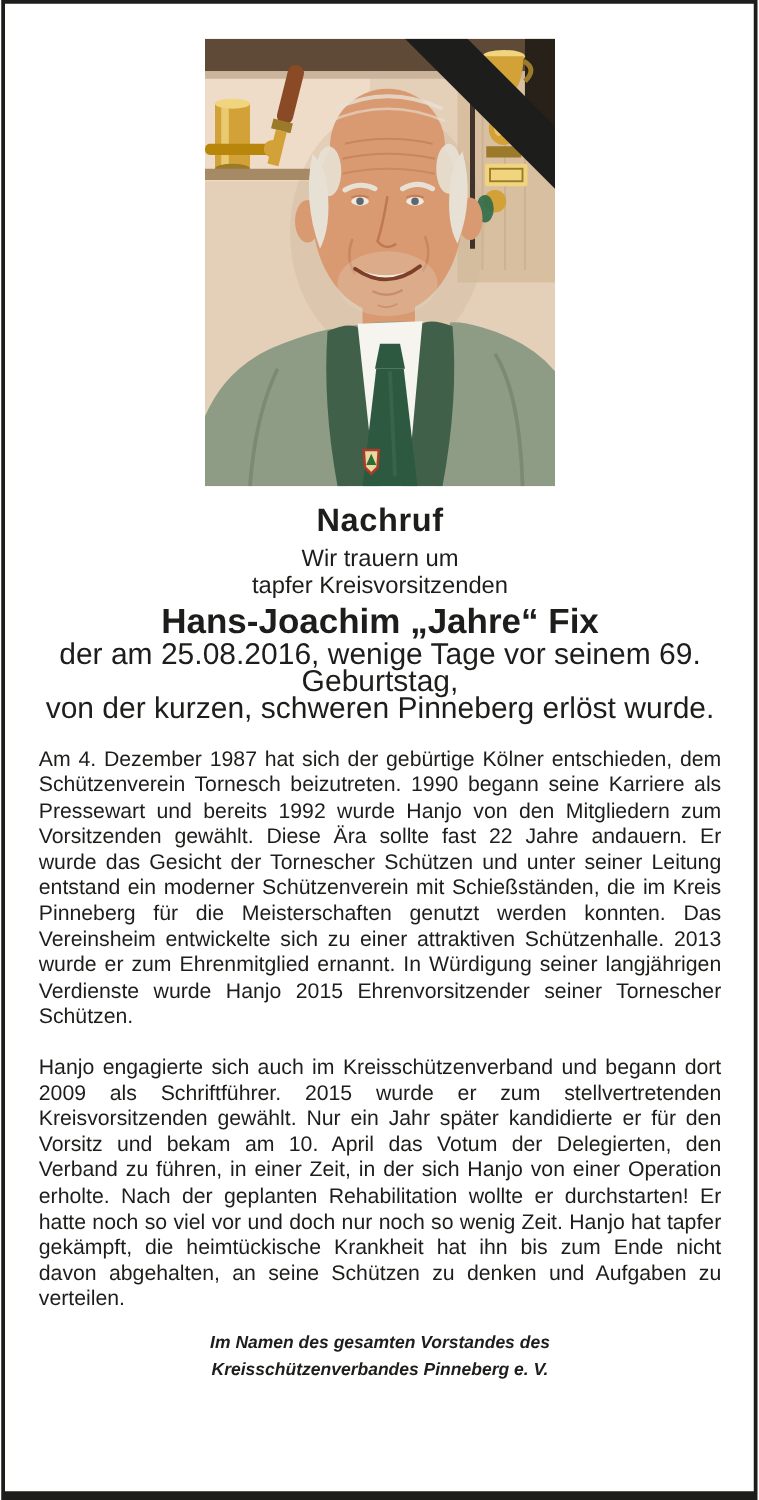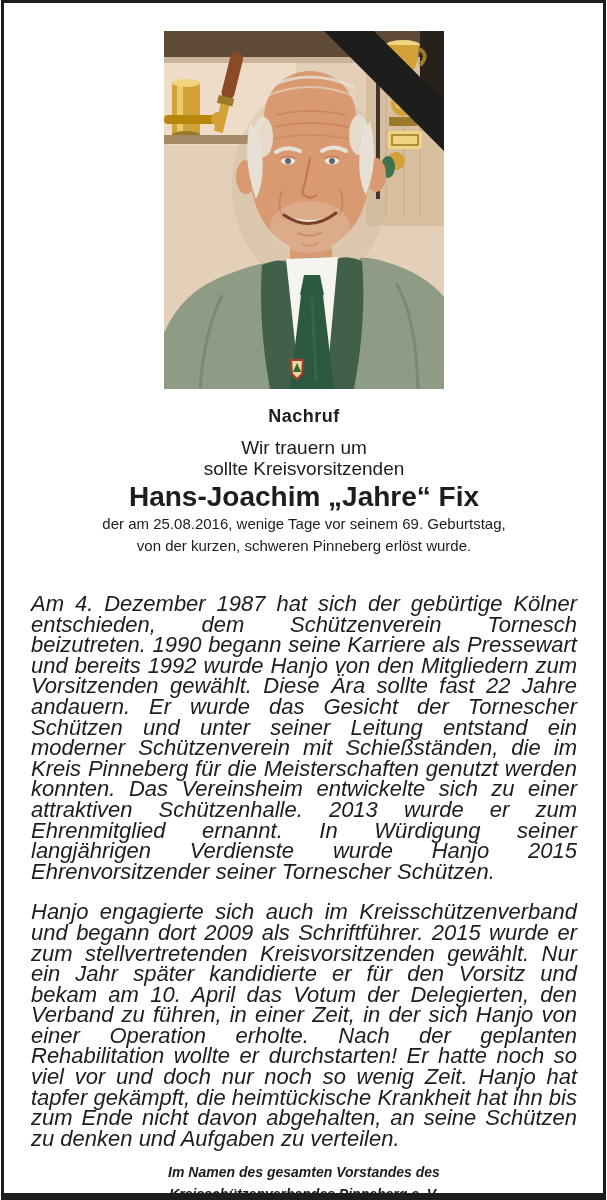--- a/index.html
+++ b/index.html
@@ -31,41 +31,40 @@
     text-align: center;
   }
   .photo-frame {
     width: 280px;
     height: 358px;
     margin: 0 auto;
   }
   .photo-frame svg { display: block; }
   .title {
     margin-top: 13px;
-    font-size: 18px;
+    font-size: 26px;
     line-height: 28px;
     font-weight: bold;
     letter-spacing: 0.5px;
   }
   .intro { margin-top: 7px; }
   .intro div { font-size: 19px; line-height: 21px; }
   .name {
     margin-top: 3px;
     font-size: 28px;
     line-height: 30px;
     font-weight: bold;
   }
   .death { margin-top: 1px; }
-  .death div { font-size: 15px; line-height: 21.5px; }
+  .death div { font-size: 24px; line-height: 21.5px; }
   .bodytext {
-    margin-top: 38px;
+    margin-top: 20px;
     text-align: justify;
-    font-size: 22px;
+    font-size: 17px;
     line-height: 20.6px;
-    font-style: italic;
   }
   .bodytext p { margin: 0; }
   .bodytext p.p2 { margin-top: 20px; }
   .condolence { margin-top: 15px; }
   .condolence div { font-size: 17.5px; line-height: 21.5px; }
   .condolence .farewell { font-weight: bold; }
   .signature { margin-top: 12px; font-style: italic; }
   .signature div { font-size: 14px; line-height: 22px; font-weight: bold; }
 
   
@@ -238,21 +237,21 @@
         </g>
 
         <polygon points="160,0 210,0 280,70 280,120" class="f-ribbon"></polygon>
       </svg>
     </div>
 
     <div class="title">Nachruf</div>
 
     <div class="intro">
       <div>Wir trauern um</div>
-      <div>sollte Kreisvorsitzenden</div>
+      <div>tapfer Kreisvorsitzenden</div>
     </div>
 
     <div class="name">Hans-Joachim „Jahre“ Fix</div>
 
     <div class="death">
       <div>der am 25.08.2016, wenige Tage vor seinem 69. Geburtstag,</div>
       <div>von der kurzen, schweren Pinneberg erlöst wurde.</div>
     </div>
 
     <div class="bodytext">

